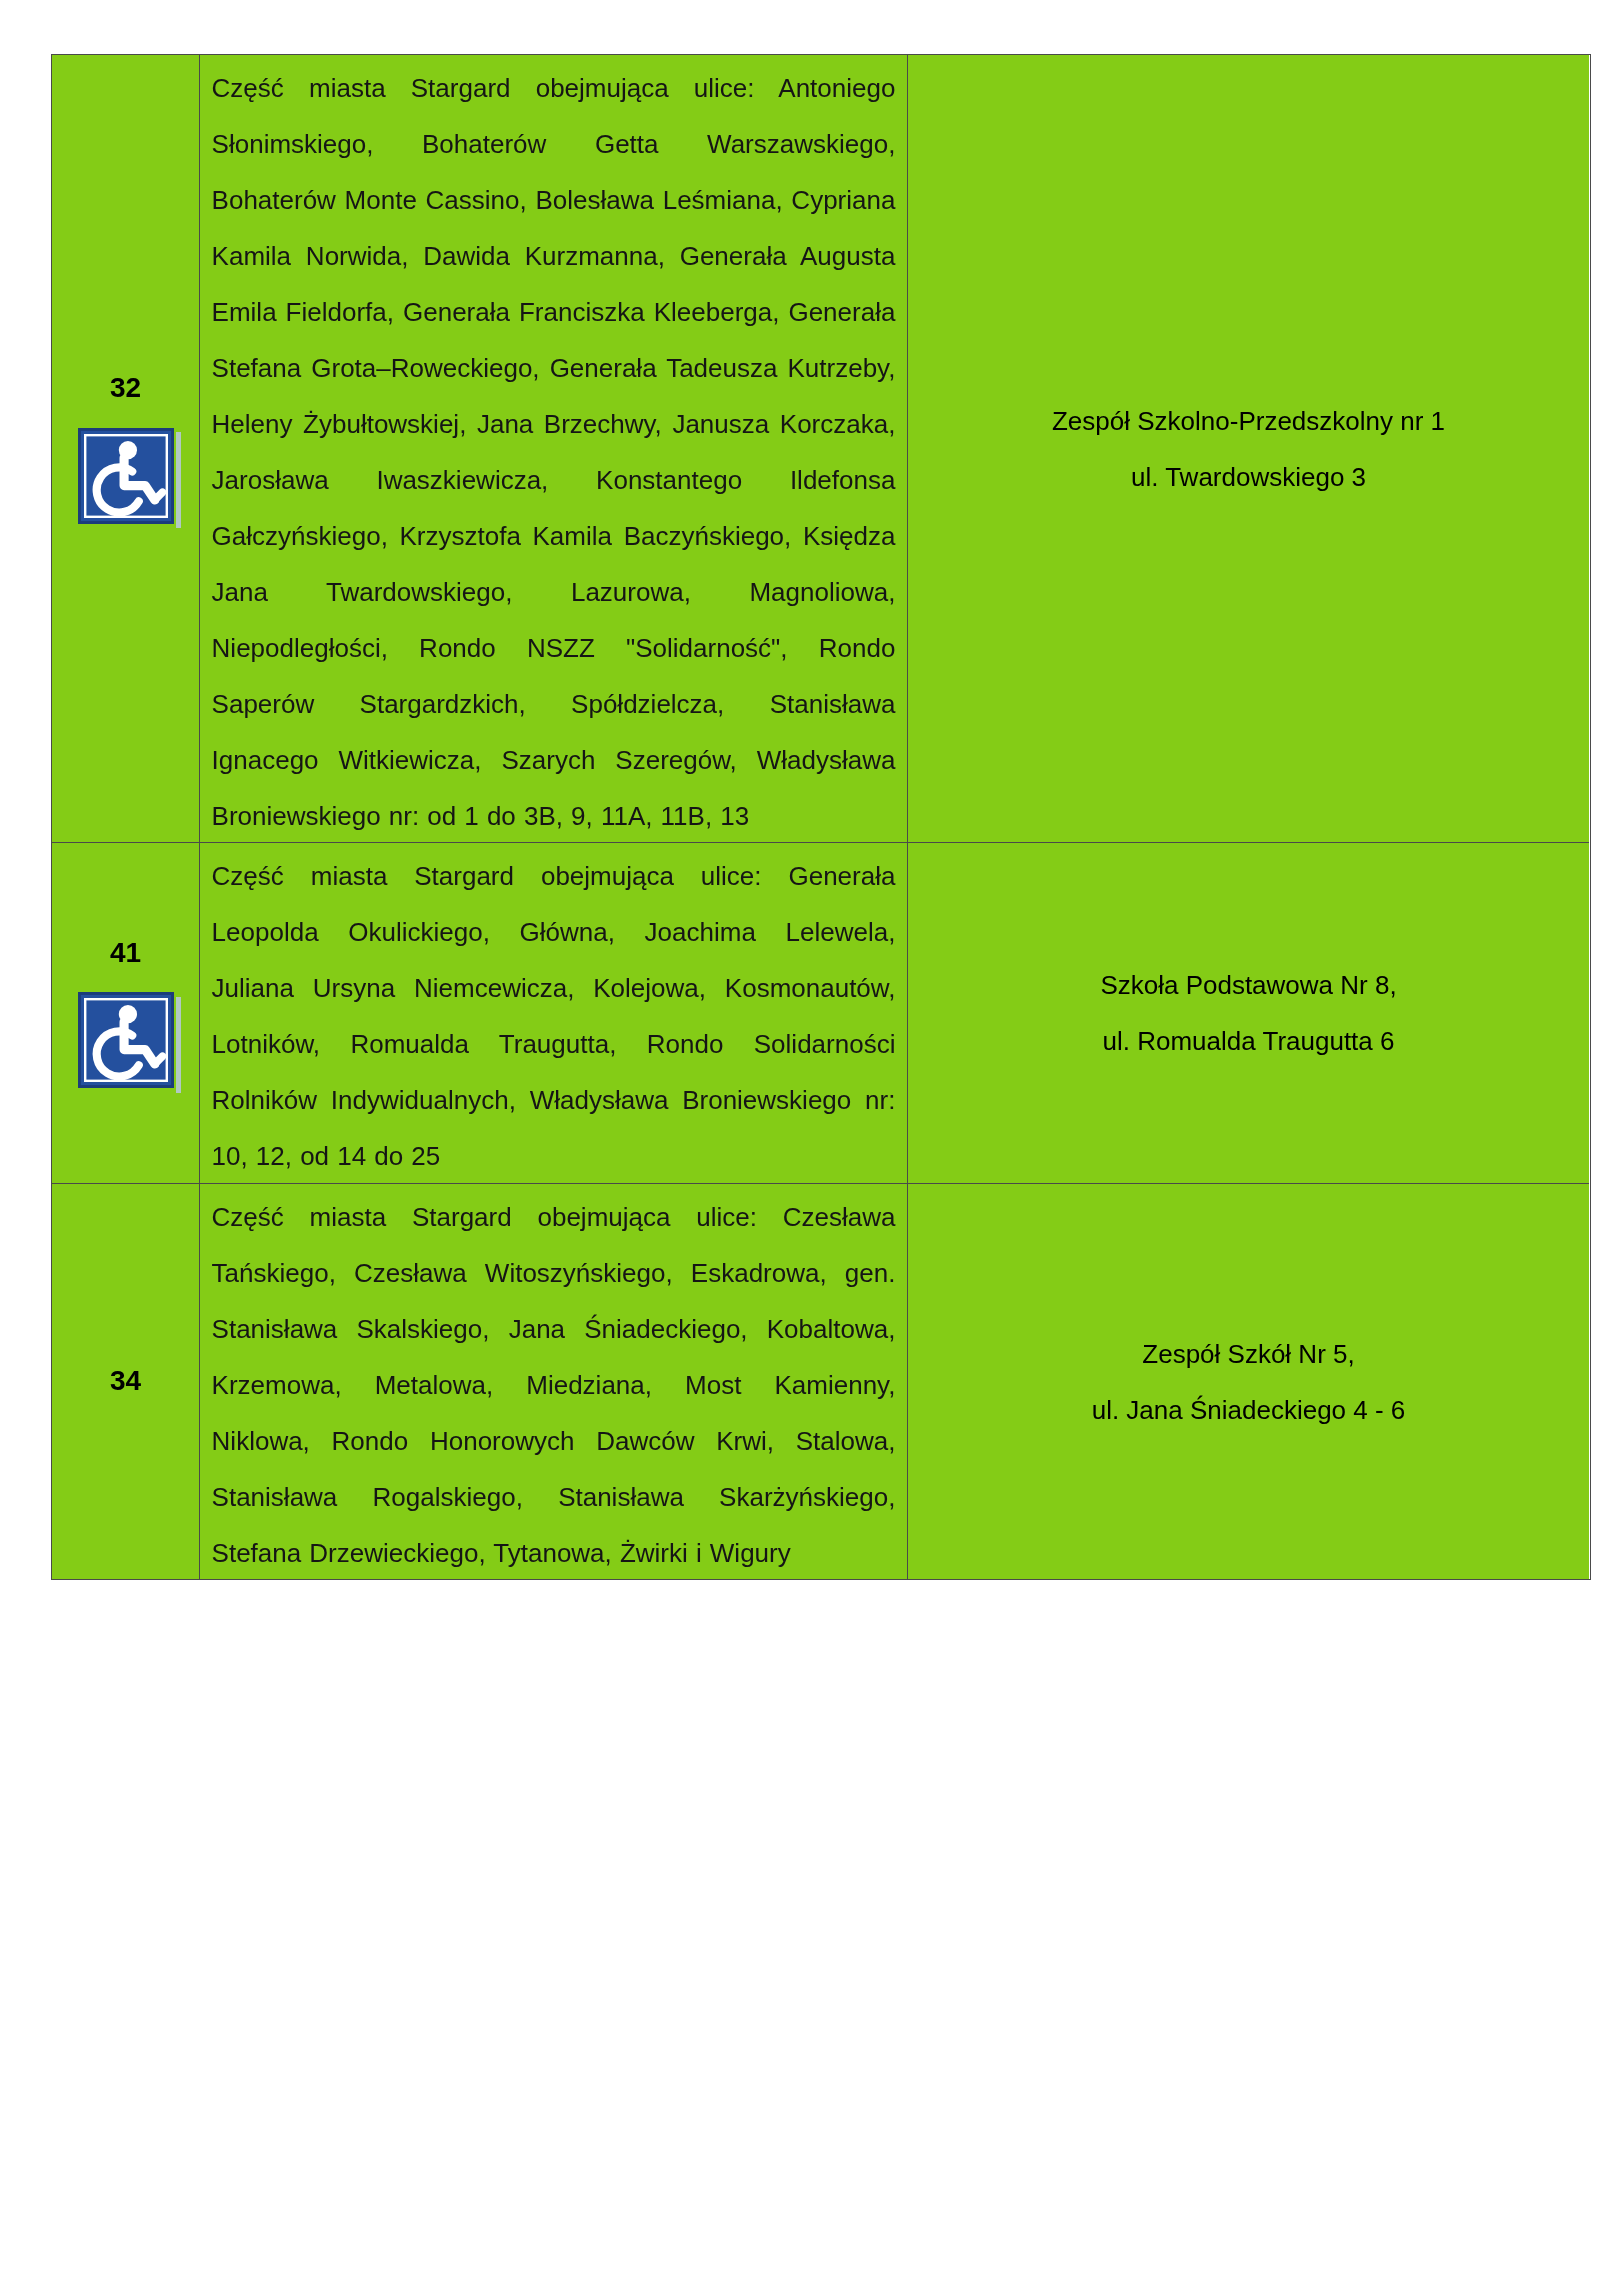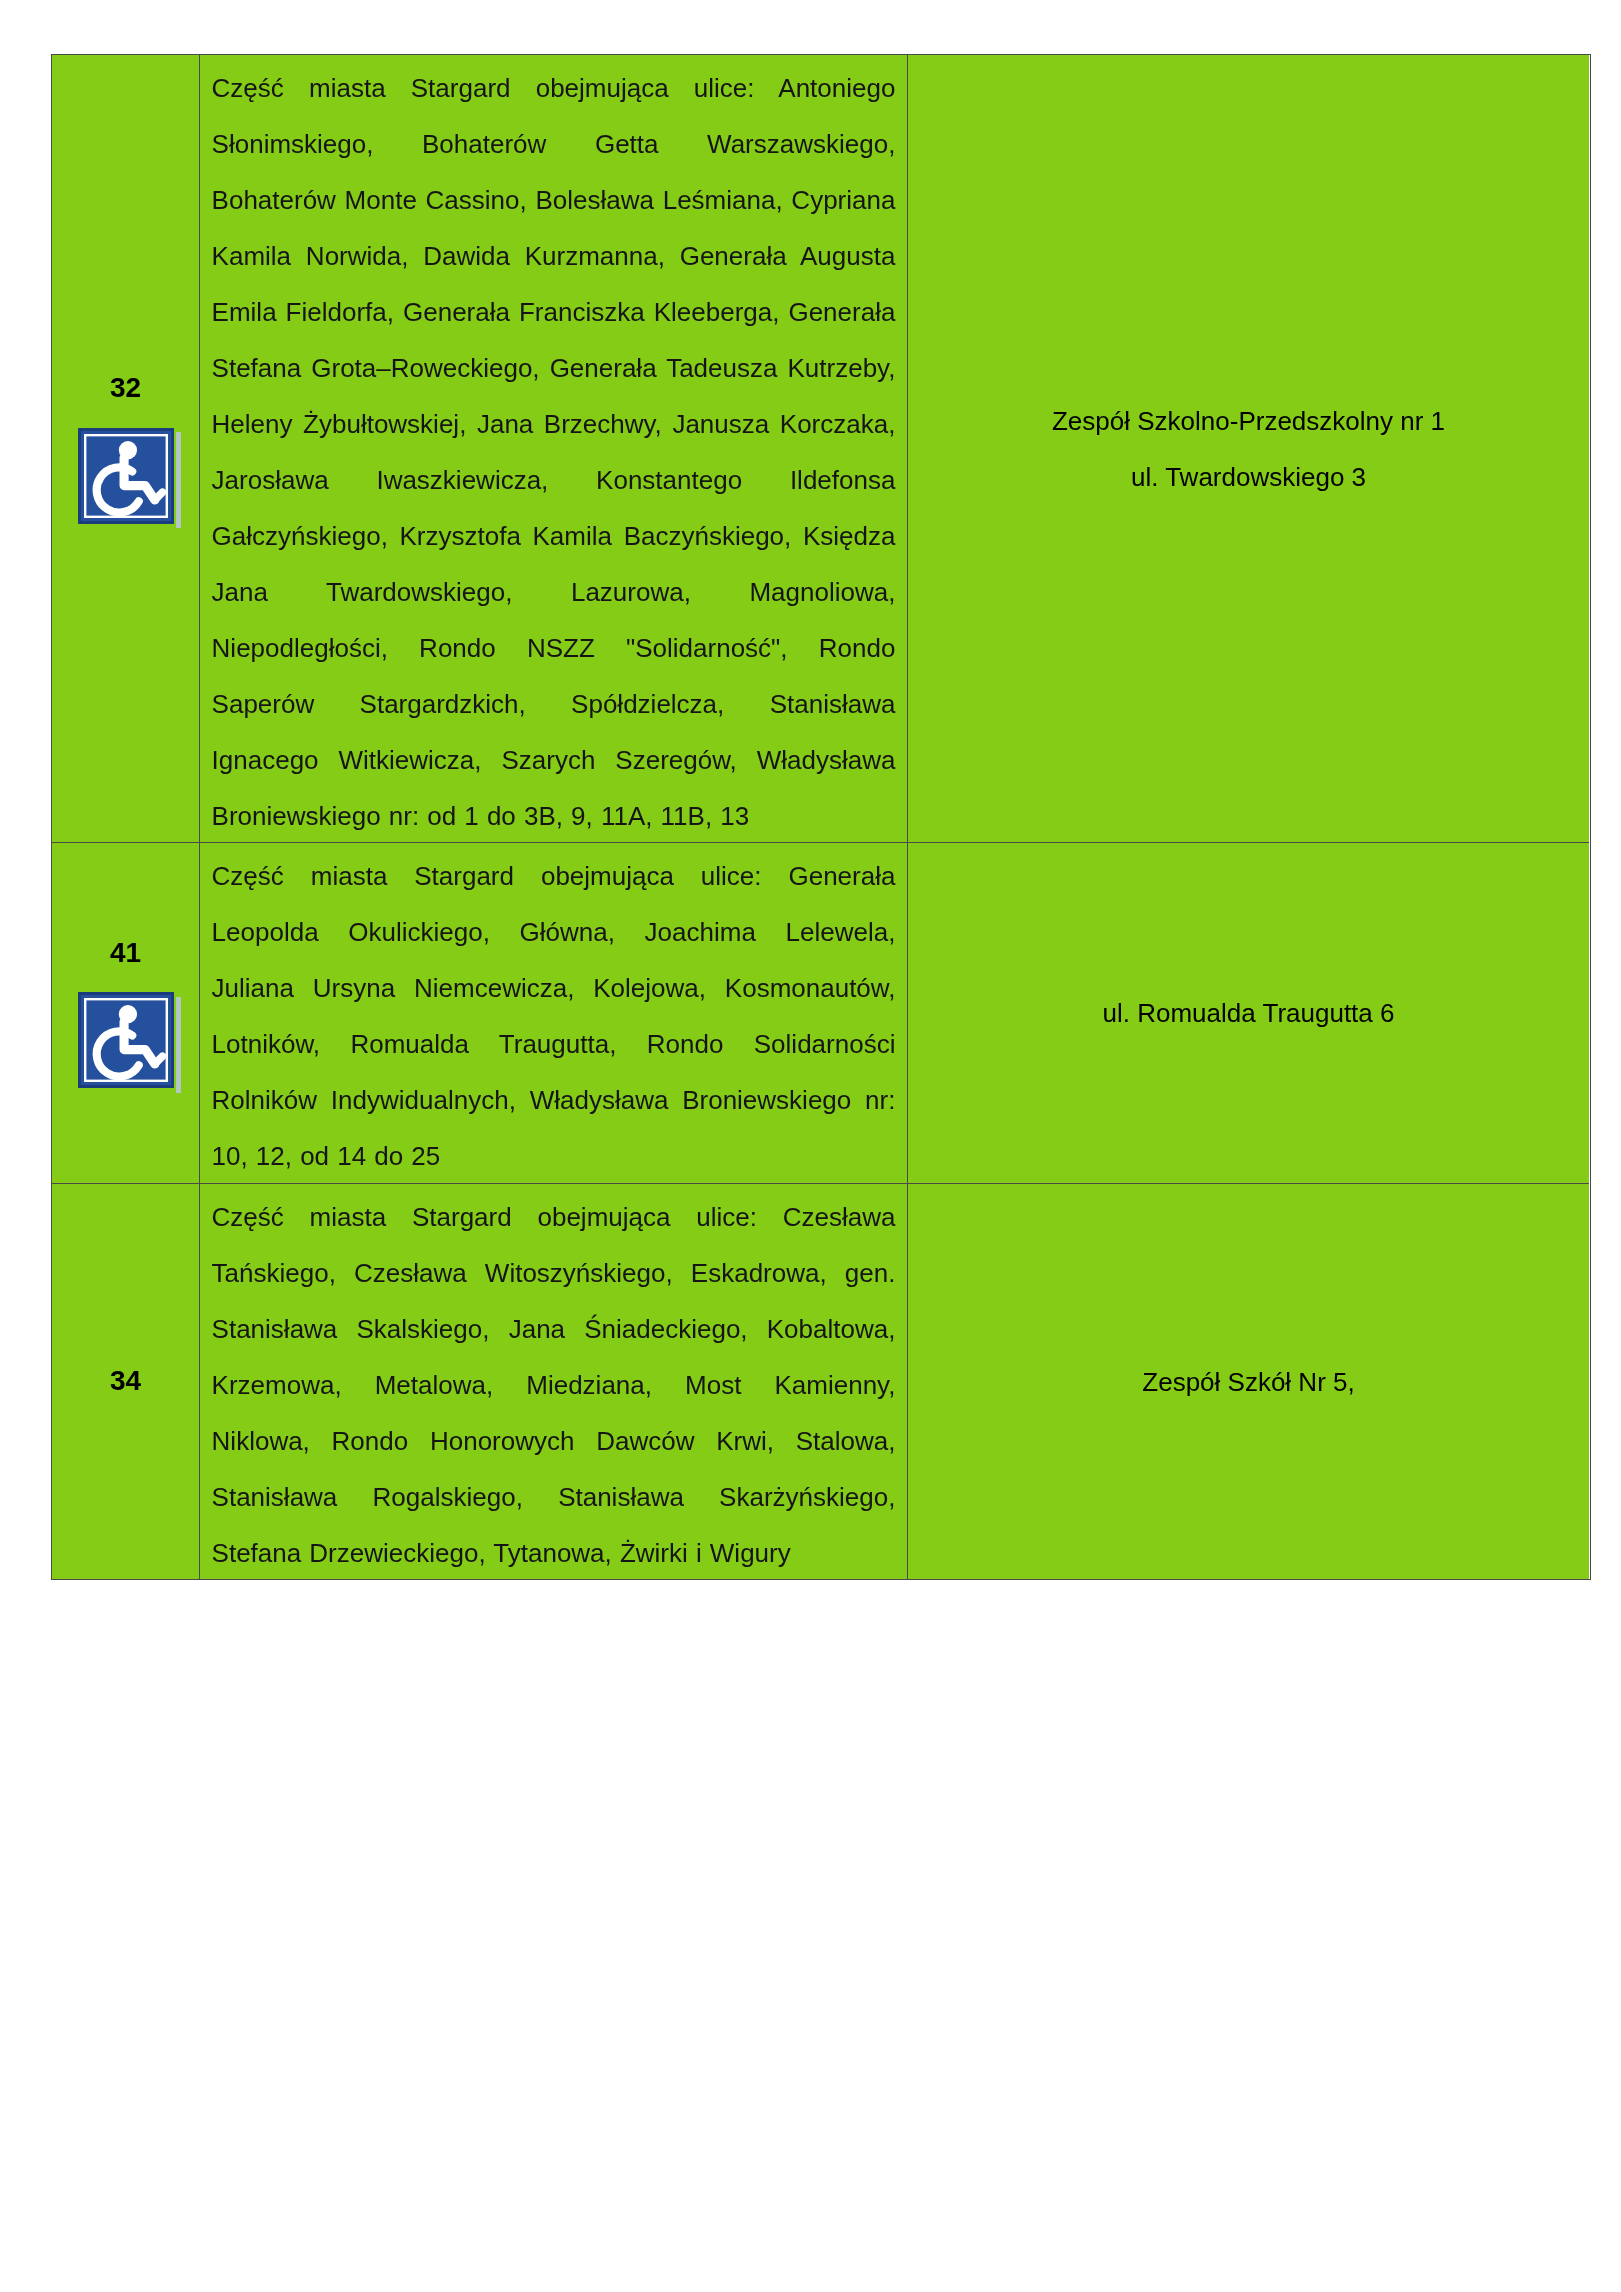--- a/index.html
+++ b/index.html
@@ -136,28 +136,30 @@
           <path d="M48 31 L48 60 L70 60 L80 75" fill="none" stroke="#ffffff" stroke-width="9.5" stroke-linecap="round" stroke-linejoin="round"></path>
           <path d="M80 75 L88 67" fill="none" stroke="#ffffff" stroke-width="8" stroke-linecap="round"></path>
           <path d="M56.5 45.3 A23.5 23.5 0 1 0 63.3 76.3" fill="none" stroke="#ffffff" stroke-width="8.5" stroke-linecap="round"></path>
         </svg>
       </div>
     </div>
     <div class="cell col2 row2">
       <div class="street-text">Część miasta Stargard obejmująca ulice: Generała Leopolda Okulickiego, Główna, Joachima Lelewela, Juliana Ursyna Niemcewicza, Kolejowa, Kosmonautów, Lotników, Romualda Traugutta, Rondo Solidarności Rolników Indywidualnych, Władysława Broniewskiego nr: 10, 12, od 14 do 25</div>
     </div>
     <div class="cell col3 row2">
+      <div class="station-name">Szkoła Podstawowa Nr 8,</div>
       <div class="station-address">ul. Romualda Traugutta 6</div>
     </div>
 
     <div class="cell col1 row3">
       <div class="district-number">34</div>
     </div>
     <div class="cell col2 row3">
       <div class="street-text">Część miasta Stargard obejmująca ulice: Czesława Tańskiego, Czesława Witoszyńskiego, Eskadrowa, gen. Stanisława Skalskiego, Jana Śniadeckiego, Kobaltowa, Krzemowa, Metalowa, Miedziana, Most Kamienny, Niklowa, Rondo Honorowych Dawców Krwi, Stalowa, Stanisława Rogalskiego, Stanisława Skarżyńskiego, Stefana Drzewieckiego, Tytanowa, Żwirki i Wigury</div>
     </div>
     <div class="cell col3 row3">
       <div class="station-name">Zespół Szkół Nr 5,</div>
+      <div class="station-address">ul. Jana Śniadeckiego 4 - 6</div>
     </div>
 
   </div>
 </div>
 
 
 </body></html>

